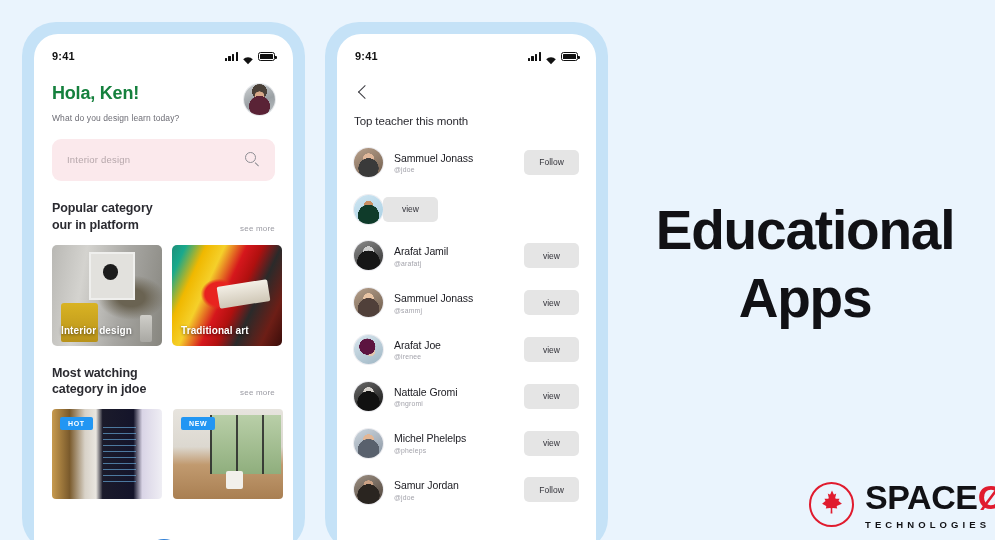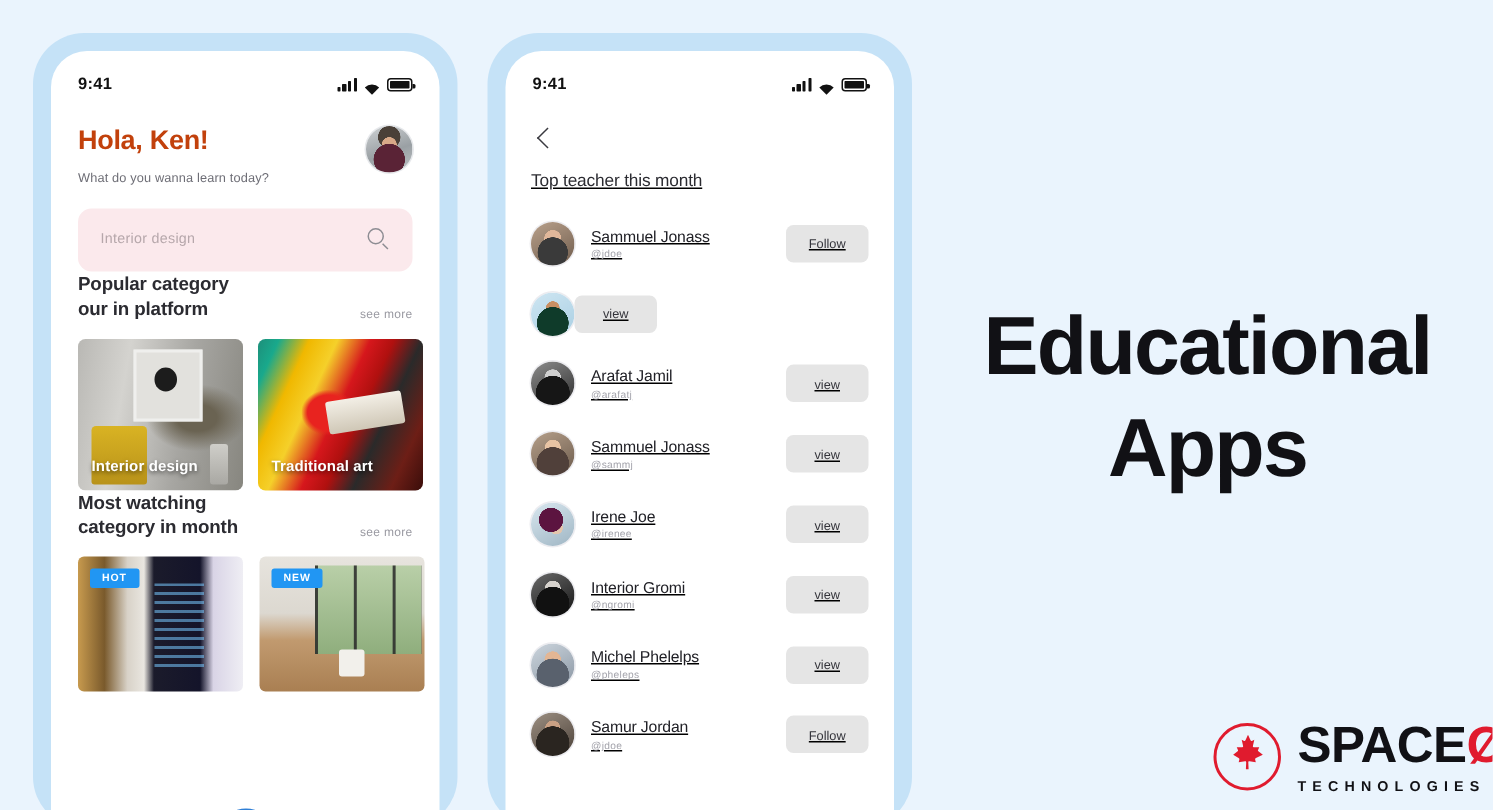--- a/index.html
+++ b/index.html
@@ -51,21 +51,21 @@
     background-clip:content-box;padding:1px;
   }
   .battery:after{
     content:"";position:absolute;right:-3px;top:2.5px;
     width:1.6px;height:3.5px;background:#111;border-radius:0 1px 1px 0;
   }
 
   
   .p1-body{padding:0 18px;}
   .greet-row{display:flex;align-items:flex-start;justify-content:space-between;margin-top:18px;}
-  .greet-title{font-size:18px;font-weight:bold;color:#c2410c;letter-spacing:-.2px;line-height:1.1;}
+  .greet-title{font-size:18px;font-weight:bold;color:#15803d;letter-spacing:-.2px;line-height:1.1;}
   .greet-sub{font-size:8.5px;color:#6d6d75;margin-top:9px;letter-spacing:.1px;}
   .avatar{
     width:31px;height:31px;border-radius:50%;flex:0 0 auto;
     background:
       radial-gradient(circle at 50% 72%, #5a2336 0 38%, rgba(90,35,54,0) 39%),
       radial-gradient(circle at 50% 40%, #d8a989 0 20%, rgba(216,169,137,0) 21%),
       radial-gradient(circle at 50% 24%, #4a4038 0 26%, rgba(74,64,56,0) 27%),
       linear-gradient(160deg,#cfd2d4 0%,#9aa0a4 55%,#bfc4c7 100%);
     box-shadow:0 0 0 1px #e7e9ec;
   }
@@ -77,21 +77,21 @@
   .search-ph{font-size:9.5px;color:#b6a7ab;letter-spacing:.2px;}
   .mag{width:15px;height:15px;position:relative;}
   .mag:before{
     content:"";position:absolute;left:0;top:0;width:11px;height:11px;
     border:1.2px solid #8d8d93;border-radius:50%;box-sizing:border-box;
   }
   .mag:after{
     content:"";position:absolute;left:9.5px;top:10px;width:5px;height:1.2px;
     background:#8d8d93;transform:rotate(45deg);transform-origin:left center;
   }
-  .sec-head{display:flex;align-items:flex-end;justify-content:space-between;}
+  .sec-head{margin-top:19px;display:flex;align-items:flex-end;justify-content:space-between;}
   .sec-title{font-size:12.5px;font-weight:bold;color:#2b2b31;line-height:1.35;letter-spacing:-.1px;}
   .see-more{font-size:8px;color:#9a9aa2;letter-spacing:.2px;padding-bottom:1px;}
   .cards{display:flex;gap:10px;margin-top:11px;}
   .card{
     position:relative;width:110px;height:101px;border-radius:5px;overflow:hidden;flex:0 0 auto;
   }
   .card-label{
     position:absolute;left:9px;bottom:10px;
     font-size:10px;color:#ffffff;font-weight:bold;letter-spacing:.1px;
     text-shadow:0 1px 3px rgba(0,0,0,.55);
@@ -161,21 +161,21 @@
     background:#f2f0eb;border-radius:2px;
   }
 
   
   .nav-peek{
     position:absolute;left:50%;transform:translateX(-50%);
     bottom:-9px;width:30px;height:22px;background:#2f7fd6;border-radius:50%;
   }
 
   
-  .p2-body{padding:0 17px;text-decoration:underline;}
+  .p2-body{padding:0 17px;}
   .back-arrow{
     margin-top:19px;width:16px;height:16px;position:relative;
   }
   .back-arrow:before{
     content:"";position:absolute;left:6px;top:2px;width:9px;height:9px;
     border-left:1.5px solid #3a3a40;border-bottom:1.5px solid #3a3a40;
     transform:rotate(45deg);
   }
   .p2-title{font-size:11.5px;color:#2b2b31;margin-top:14px;letter-spacing:-.1px;}
   .t-list{margin-top:12px;}
@@ -257,21 +257,21 @@
           </span>
           <span class="battery"></span>
         </div>
       </div>
 
       <div class="p1-body">
 
         <div class="greet-row">
           <div>
             <div class="greet-title">Hola, Ken!</div>
-            <div class="greet-sub">What do you wanna learn today?</div>
+            <div class="greet-sub">What do you design learn today?</div>
           </div>
           <div class="avatar"></div>
         </div>
 
         <div class="searchbar">
           <span class="search-ph">Interior design</span>
           <span class="mag"></span>
         </div>
 
         <div class="sec-head">
@@ -291,21 +291,21 @@
           <div class="card img-art">
             <span class="paint"></span>
             <span class="brush"></span>
             <span class="card-label">Traditional art</span>
           </div>
         </div>
 
         <div class="sec-head">
           <div class="sec-title">
             <div>Most watching</div>
-            <div>category in month</div>
+            <div>category in jdoe</div>
           </div>
           <div class="see-more">see more</div>
         </div>
 
         <div class="cards2">
           <div class="card2 img-code">
             <span class="badge">HOT</span>
           </div>
           <div class="card2 img-room">
             <span class="badge">NEW</span>
@@ -373,30 +373,30 @@
             <div class="t-meta">
               <div class="t-name">Sammuel Jonass</div>
               <div class="t-handle">@sammj</div>
             </div>
             <button class="t-btn">view</button>
           </div>
 
           <div class="t-row">
             <div class="t-avatar av5"></div>
             <div class="t-meta">
-              <div class="t-name">Irene Joe</div>
+              <div class="t-name">Arafat Joe</div>
               <div class="t-handle">@irenee</div>
             </div>
             <button class="t-btn">view</button>
           </div>
 
           <div class="t-row">
             <div class="t-avatar av6"></div>
             <div class="t-meta">
-              <div class="t-name">Interior Gromi</div>
+              <div class="t-name">Nattale Gromi</div>
               <div class="t-handle">@ngromi</div>
             </div>
             <button class="t-btn">view</button>
           </div>
 
           <div class="t-row">
             <div class="t-avatar av7"></div>
             <div class="t-meta">
               <div class="t-name">Michel Phelelps</div>
               <div class="t-handle">@pheleps</div>

